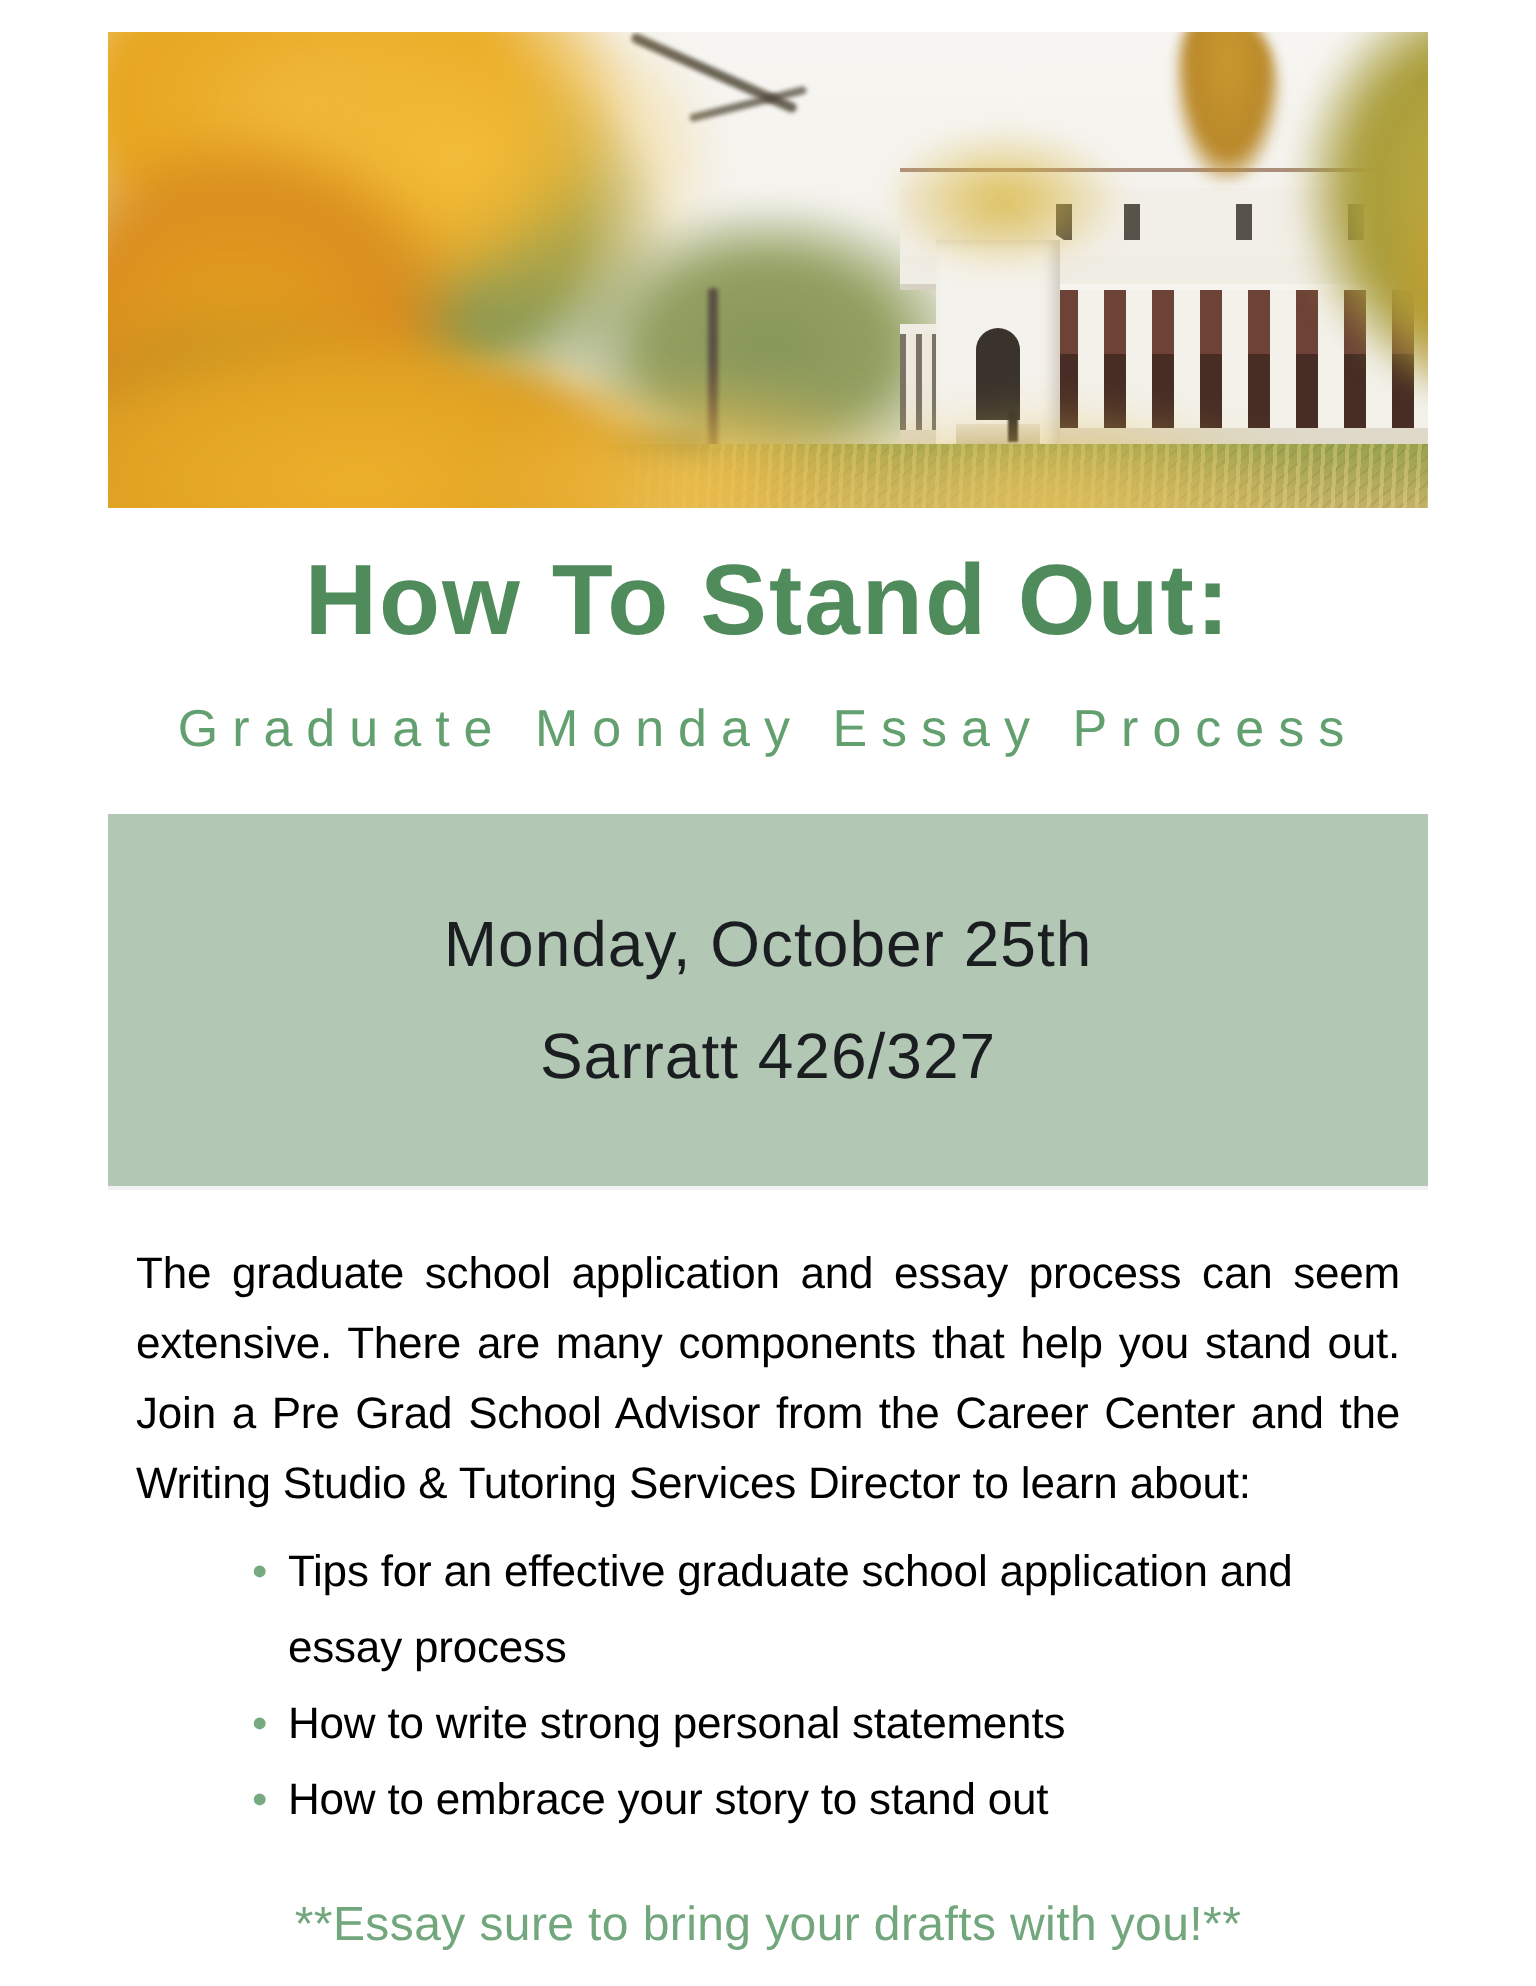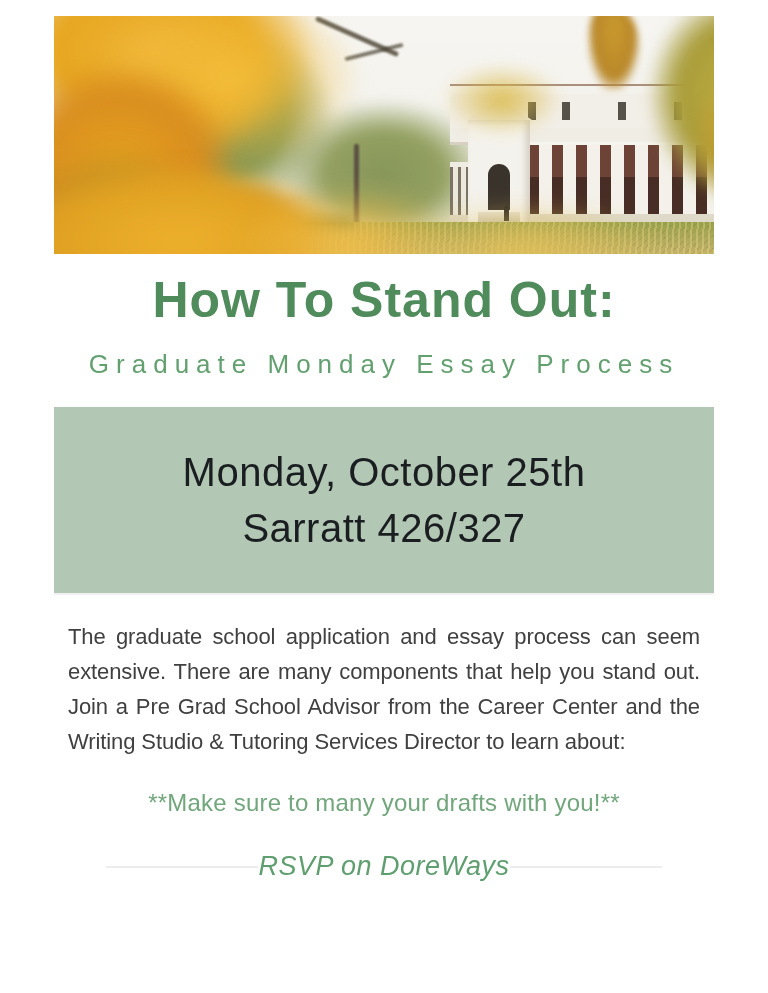--- a/index.html
+++ b/index.html
@@ -81,23 +81,23 @@
     margin:24px 14px 0;text-align:center;
     font-size:26px;line-height:28px;font-weight:400;letter-spacing:7px;
     color:#63a06f;
   }
   .banner{
     margin-top:29px;height:186px;background:#b2c8b4;
     display:flex;flex-direction:column;justify-content:center;align-items:center;
     border-bottom:2px solid #f1f1f1;
   }
   .banner div{
-    font-size:40px;line-height:56px;font-weight:400;color:#1a1e21;letter-spacing:.5px;
-  }
-  .body-wrap{margin:24px 14px 0;color:#404040;}
+    font-size:32px;line-height:56px;font-weight:400;color:#1a1e21;letter-spacing:.5px;
+  }
+  .body-wrap{margin:24px 14px 0;color:#000000;}
   .intro{
     margin:0;font-size:22px;line-height:35px;font-weight:400;
     text-align:justify;letter-spacing:-0.1px;
   }
   .bullets{list-style:none;margin:8px 0 0;padding:0 0 0 58px;}
   .bullets li{
     position:relative;font-size:22px;line-height:38px;padding-left:18px;letter-spacing:-0.1px;
   }
   .bullets li::before{
     content:"•";position:absolute;left:0;top:0;color:#78aa82;font-size:22px;
@@ -179,23 +179,28 @@
   <h1 class="title">How To Stand Out:</h1>
   <div class="subtitle">Graduate Monday Essay Process</div>
 
   <div class="banner">
     <div>Monday, October 25th</div>
     <div>Sarratt 426/327</div>
   </div>
 
   <div class="body-wrap">
     <p class="intro">The graduate school application and essay process can seem extensive. There are many components that help you stand out. Join a Pre Grad School Advisor from the Career Center and the Writing Studio &amp; Tutoring Services Director to learn about:</p>
-  </div>
-
-  <div class="note">**Make sure to many your drafts with you!**</div>
+    <ul class="bullets">
+      <li>Tips for an effective graduate school application and essay process</li>
+      <li>How to write strong personal statements</li>
+      <li>How to embrace your story to stand out</li>
+    </ul>
+  </div>
+
+  <div class="note">**Essay sure to bring your drafts with you!**</div>
 
   <div class="rsvp-row">
     <span class="rsvp-line"></span>
     <span class="rsvp-text">RSVP on DoreWays</span>
     <span class="rsvp-line"></span>
   </div>
 
 </div>
 
 </body></html>

